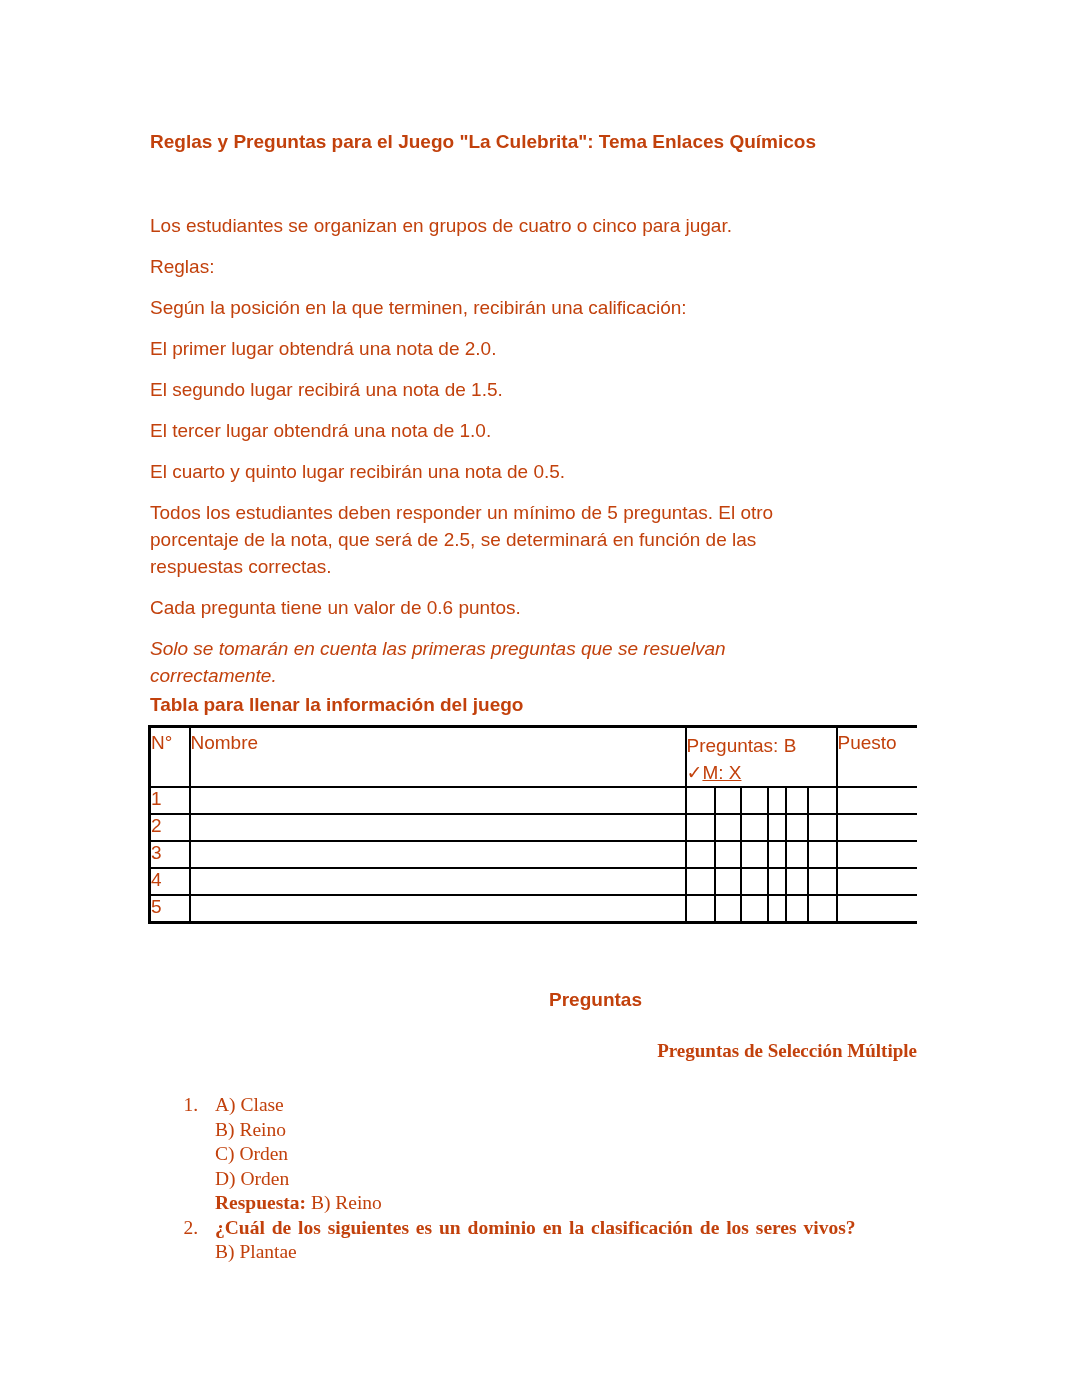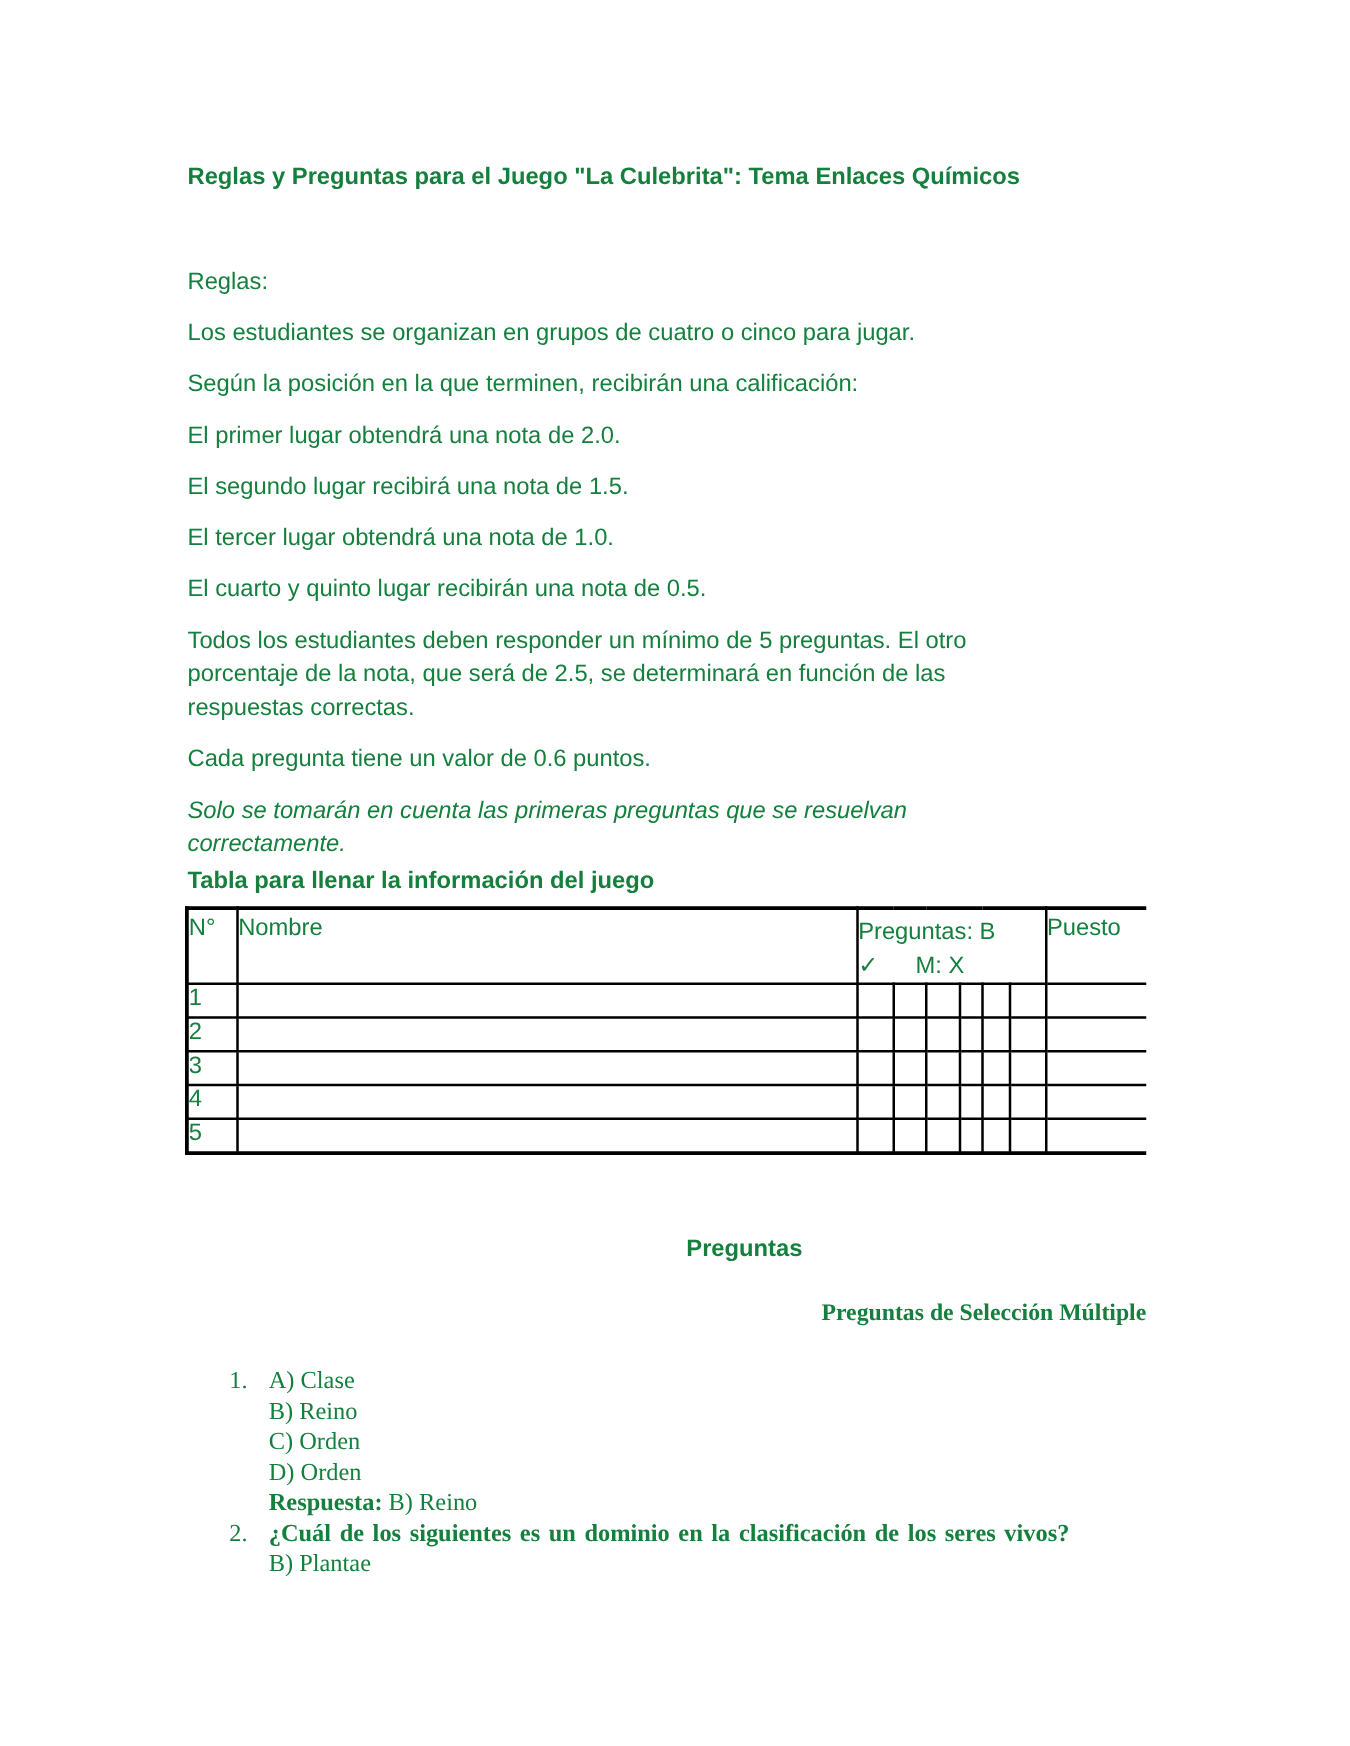--- a/index.html
+++ b/index.html
@@ -1,20 +1,20 @@
 <!DOCTYPE html>
 <html><head>
 <meta charset="utf-8">
 <style>
   html,body{margin:0;padding:0;background:#fff;}
   .page{
     position:relative;
     width:917px;height:1397px;
     background:#ffffff;
-    color:#15803d;
+    color:#c2410c;
     overflow:hidden;
     font-family:"Liberation Sans",sans-serif;
   }
   .content{padding:130px 0 0 150px;}
   .title{
     font-size:19px;line-height:23px;font-weight:bold;
     margin:0 0 59px 0;
     font-family:"Liberation Sans",sans-serif;
   }
   .para{
@@ -43,21 +43,21 @@
     text-align:left;
     vertical-align:top;
     overflow:hidden;
   }
   table.game th{height:53px;padding-top:4px;}
   table.game td{height:25px;}
   .th-num,.td-num{padding-left:8px;}
   .th-nombre{padding-left:10px;}
   .th-preg{padding-left:10px;}
   .pq-line{line-height:27px;}
-  .pq-line .mal{margin-left:30px;}
+  .pq-line .mal{text-decoration:underline;}
   .th-center{text-align:center;padding-left:0;}
   .center-heading{
     width:895px;
     text-align:center;
     font-size:19px;line-height:23px;font-weight:bold;
     margin:64px 0 0 -2px;
   }
   .serif-heading{
     font-family:"Liberation Serif",serif;
     font-size:19px;line-height:25px;font-weight:bold;
@@ -77,22 +77,22 @@
   .ans-label{font-weight:bold;}
 </style>
 </head>
 <body>
 
 <div class="page">
   <div class="content">
 
     <h1 class="title">Reglas y Preguntas para el Juego "La Culebrita": Tema Enlaces Químicos</h1>
 
+    <p class="para">Los estudiantes se organizan en grupos de cuatro o cinco para jugar.</p>
     <p class="para">Reglas:</p>
-    <p class="para">Los estudiantes se organizan en grupos de cuatro o cinco para jugar.</p>
     <p class="para">Según la posición en la que terminen, recibirán una calificación:</p>
     <p class="para">El primer lugar obtendrá una nota de 2.0.</p>
     <p class="para">El segundo lugar recibirá una nota de 1.5.</p>
     <p class="para">El tercer lugar obtendrá una nota de 1.0.</p>
     <p class="para">El cuarto y quinto lugar recibirán una nota de 0.5.</p>
     <p class="para">Todos los estudiantes deben responder un mínimo de 5 preguntas. El otro
 porcentaje de la nota, que será de 2.5, se determinará en función de las
 respuestas correctas.</p>
     <p class="para">Cada pregunta tiene un valor de 0.6 puntos.</p>
     <p class="para tight">Solo se tomarán en cuenta las primeras preguntas que se resuelvan

